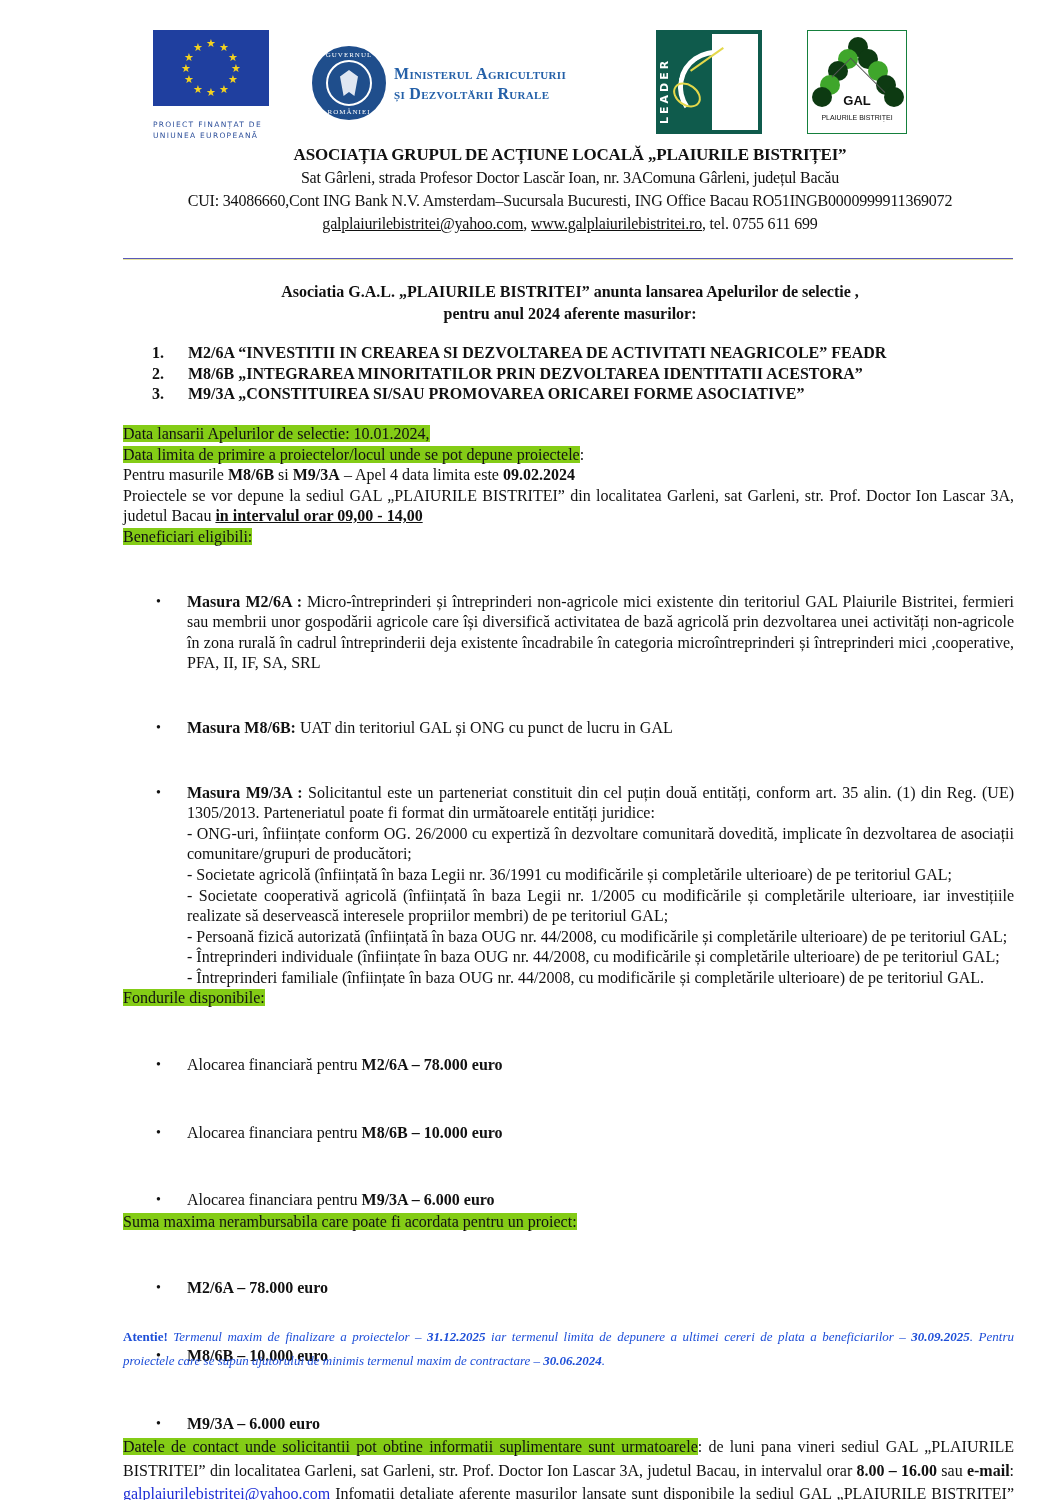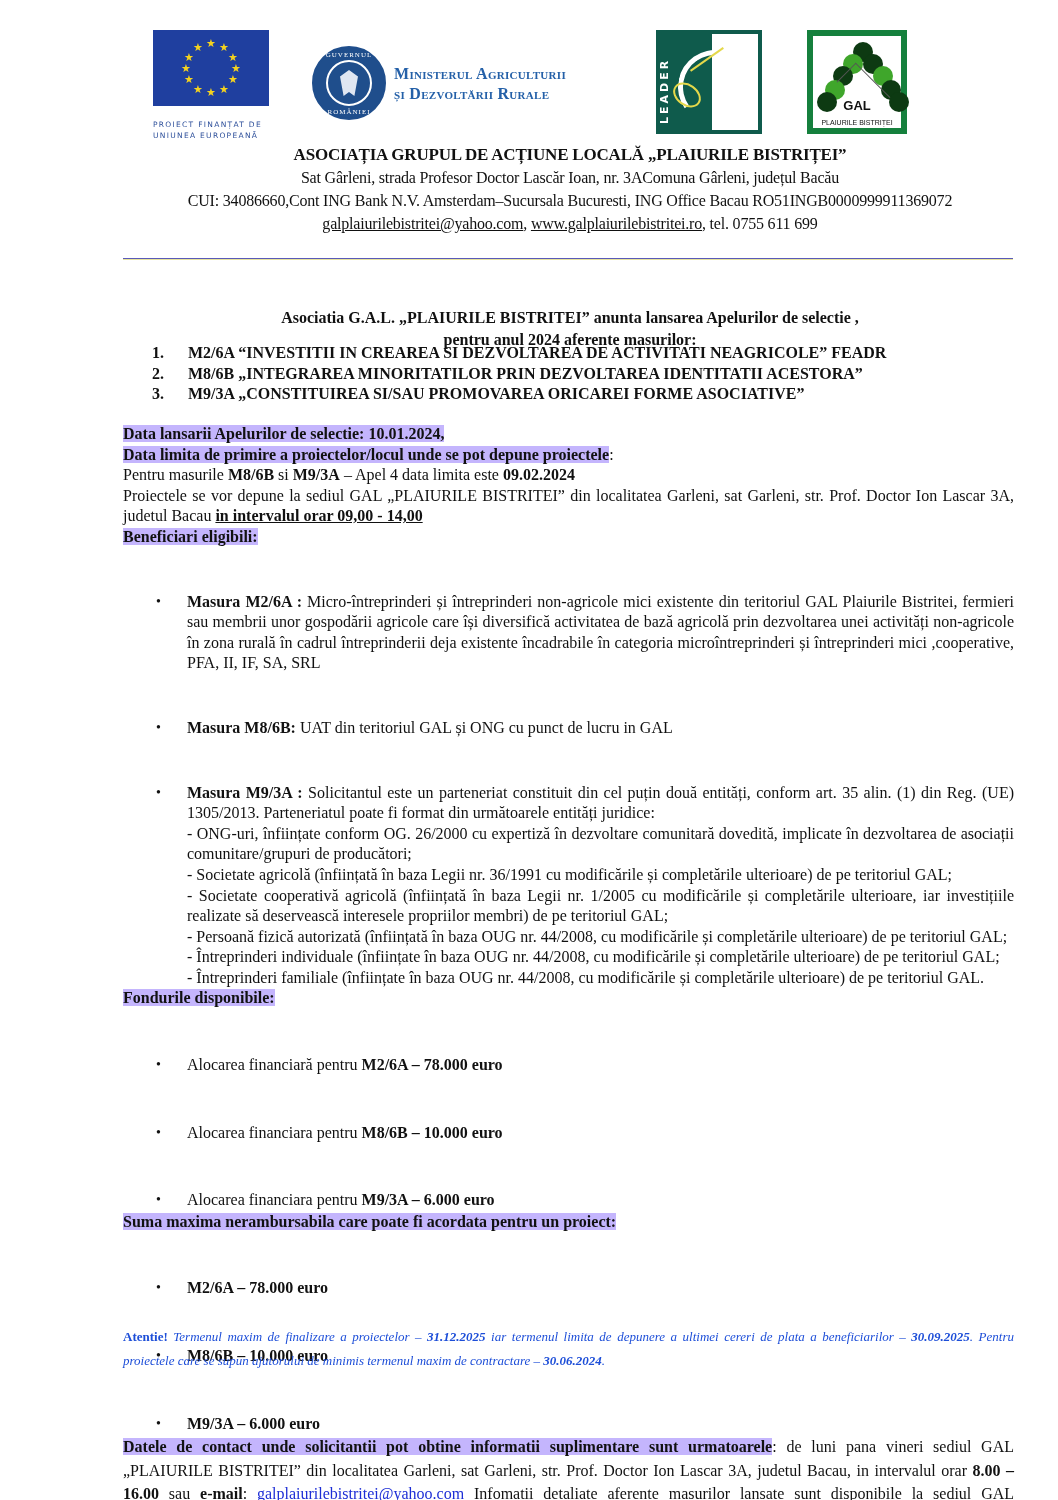--- a/index.html
+++ b/index.html
@@ -30,49 +30,49 @@
   .leader-logo .right { position: absolute; left: 56px; top: 4px; width: 46px; height: 96px; background: #fff; }
   .leader-logo .vtext { position: absolute; left: 2px; top: 94px; transform: rotate(-90deg); transform-origin: 0 0;
                         color: #fff; font-family: "DejaVu Sans", sans-serif; font-weight: bold; font-size: 11px;
                         letter-spacing: 3px; white-space: nowrap; }
   .leader-logo .arc { position: absolute; left: 22px; top: 20px; width: 64px; height: 64px; border-radius: 50%;
                       border: 5px solid #fff; border-color: #fff transparent transparent #fff; transform: rotate(10deg); }
   .leader-logo .seed { position: absolute; left: 16px; top: 54px; width: 26px; height: 18px; border: 2px solid #e4d84a;
                        border-radius: 50%; transform: rotate(35deg); }
   .leader-logo .stem { position: absolute; left: 34px; top: 40px; width: 40px; height: 2px; background: #e4d84a;
                        transform: rotate(-35deg); transform-origin: 0 0; }
-  .gal-logo { position: absolute; left: 807px; top: 0; width: 100px; height: 104px; border: 6px solid #15803d; box-sizing: border-box; background: #fff; }
+  .gal-logo { position: absolute; left: 807px; top: 0; width: 100px; height: 104px; border: 1px solid #15803d; box-sizing: border-box; background: #fff; }
   .gal-logo .c { position: absolute; width: 20px; height: 20px; border-radius: 50%; }
   .gal-logo .roof { position: absolute; left: 26px; top: 40px; width: 48px; height: 26px;
                     border-left: 1px solid #555; border-top: 1px solid #555; transform: rotate(45deg); }
   .gal-logo .gal-text { position: absolute; left: 0; width: 100%; top: 62px; text-align: center;
                         font-family: "Liberation Sans", sans-serif; font-weight: bold; font-size: 13px; color: #111; }
   .gal-logo .gal-sub { position: absolute; left: 0; width: 100%; top: 83px; text-align: center;
                        font-family: "Liberation Sans", sans-serif; font-size: 7px; color: #111; }
 
   
   .org { position: absolute; top: 143px; left: 110px; width: 920px; text-align: center; }
   .org .name { font-weight: bold; font-size: 17px; line-height: 23px; letter-spacing: -0.2px; }
   .org .line { font-size: 16px; line-height: 23px; letter-spacing: -0.2px; }
   .org a, .link { color: #111; text-decoration: underline; }
   .rule { position: absolute; top: 258px; left: 123px; width: 890px; height: 0;
           border-top: 1px solid #5a5ab8; box-shadow: 0 1px 0 #e6e3a0; }
 
   
   .announce { position: absolute; top: 281px; left: 110px; width: 920px; text-align: center;
-              font-weight: bold; font-size: 16px; line-height: 22px; margin-top: 26px; }
+              font-weight: bold; font-size: 16px; line-height: 22px; }
   .measures { position: absolute; top: 343px; left: 152px; width: 880px; margin: 0; padding: 0; list-style: none;
               font-weight: bold; font-size: 16px; line-height: 20.5px; }
   .measures li { display: flex; }
   .measures .num { width: 36px; }
 
   
   .body { position: absolute; top: 424px; left: 123px; width: 891px; font-size: 16px; line-height: 20.6px; }
   .body p { margin: 0; }
-  .hl { background: #c4b5fd; font-weight: bold; }
+  .hl { background: #84cc16; font-weight: normal; }
   .just { text-align: justify; }
   .bul { list-style: none; margin: 0; padding: 0; }
   .bul li { position: relative; padding-left: 64px; text-align: justify; margin-top: 44px; }
   .bul li::before { content: "•"; position: absolute; left: 33px; top: 0; font-size: 14px; }
   .sub-item { text-align: justify; font-family: Liberation Serif, serif; }
   .fund-list li { line-height: 23.6px; }
   .email-link { color: #1d2ed6; text-decoration: underline; }
   .attention { position: absolute; top: 1325px; left: 123px; width: 891px; font-size: 13px; line-height: 24px;
                color: #1d4ed8; text-align: justify; }
   .attention i { font-style: italic; }

